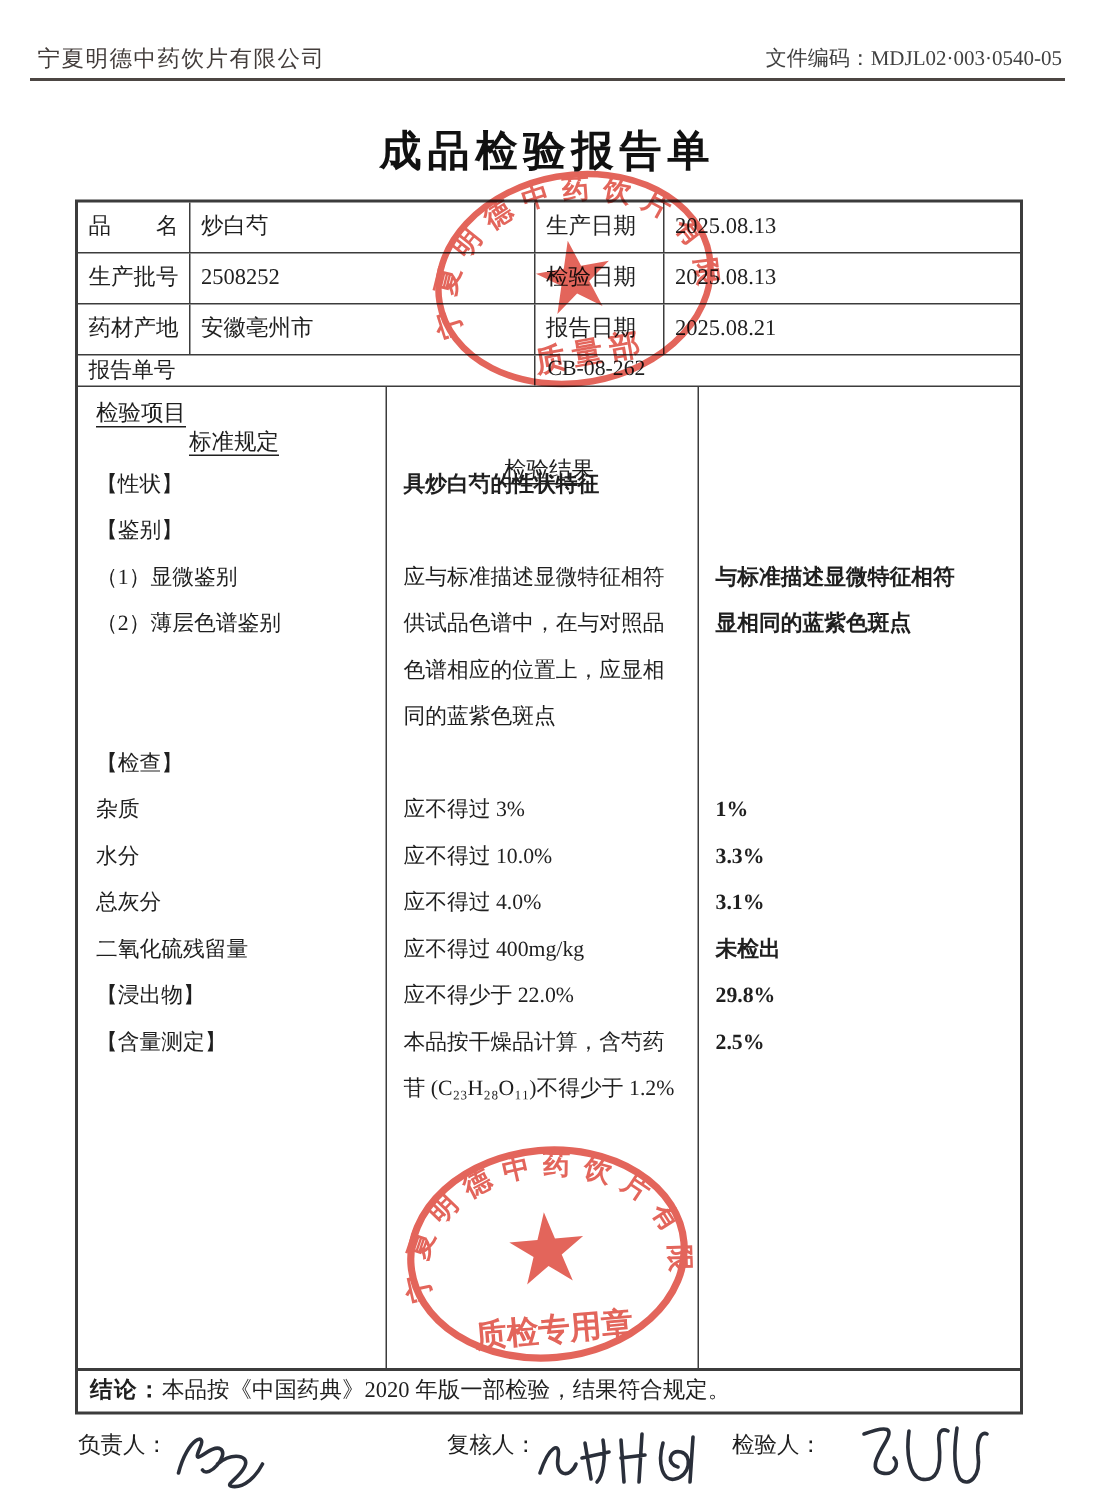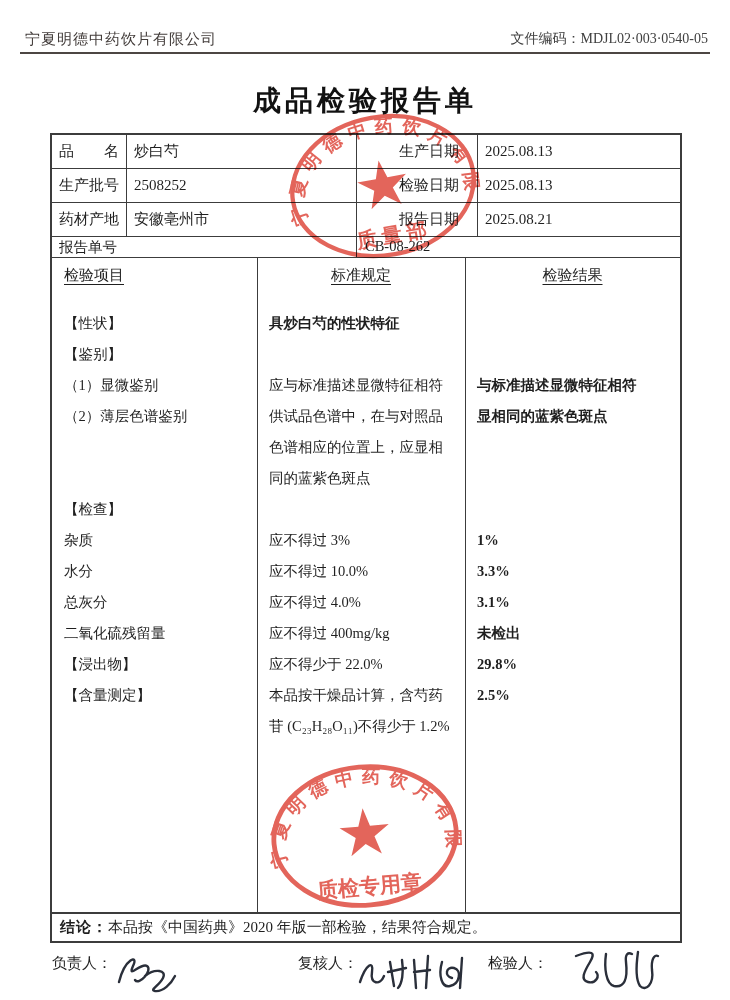--- a/index.html
+++ b/index.html
@@ -13,30 +13,30 @@
   .hdr-rule{position:absolute;left:20px;top:52px;width:690px;height:2px;background:#4c4643;}
   
   .title{position:absolute;left:0;top:82px;width:100%;text-align:center;
          font-size:28px;font-weight:bold;letter-spacing:4px;color:#111;}
   
   .frame{position:absolute;left:50px;top:133px;width:632px;border:2px solid #3c3c3c;box-sizing:border-box;}
   .info-row{display:flex;height:33px;border-bottom:1px solid #3c3c3c;font-size:15px;}
   .info-row > div{line-height:32px;padding-left:7px;box-sizing:border-box;white-space:nowrap;overflow:visible;}
   .ic1{width:75px;border-right:1px solid #3c3c3c;}
   .ic2{width:230px;border-right:1px solid #3c3c3c;}
-  .ic3{width:86px;border-right:1px solid #3c3c3c;margin-left:35px;}
+  .ic3{width:86px;border-right:1px solid #3c3c3c;}
   .ic4{flex:1;}
   .report-row{display:flex;height:20px;font-size:14.5px;border-bottom:1px solid #3c3c3c;}
   .rc1{width:305px;border-right:1px solid #3c3c3c;line-height:20px;padding-left:7px;box-sizing:border-box;}
   .rc2{flex:1;line-height:19px;padding-left:8px;}
   
   .tbl2{position:relative;height:654px;font-size:14.5px;}
   .vline{position:absolute;top:0;bottom:0;width:1px;background:#3c3c3c;}
   .vl1{left:205px;} .vl2{left:413px;}
-  .t2head{display:flex;height:50px;padding-top:8px;box-sizing:border-box;font-size:15px;}
+  .t2head{display:flex;height:50px;padding-top:8px;box-sizing:border-box;font-size:15px;flex-direction:column;}
   .t2head .h-item{width:205px;padding-left:12px;box-sizing:border-box;}
   .t2head .h-spec{width:208px;text-align:center;box-sizing:border-box;}
   .t2head .h-result{flex:1;text-align:center;}
   .t2head span{text-decoration:underline;text-underline-offset:4px;}
   .t2row{display:flex;line-height:31px;}
   .c-item{width:205px;padding-left:12px;box-sizing:border-box;}
   .c-spec{width:208px;padding-left:12px;padding-right:9px;box-sizing:border-box;}
   .c-result{flex:1;padding-left:12px;box-sizing:border-box;font-weight:bold;}
   
   .concl{height:27px;border-top:2px solid #3c3c3c;line-height:26px;font-size:15px;padding-left:8px;}

